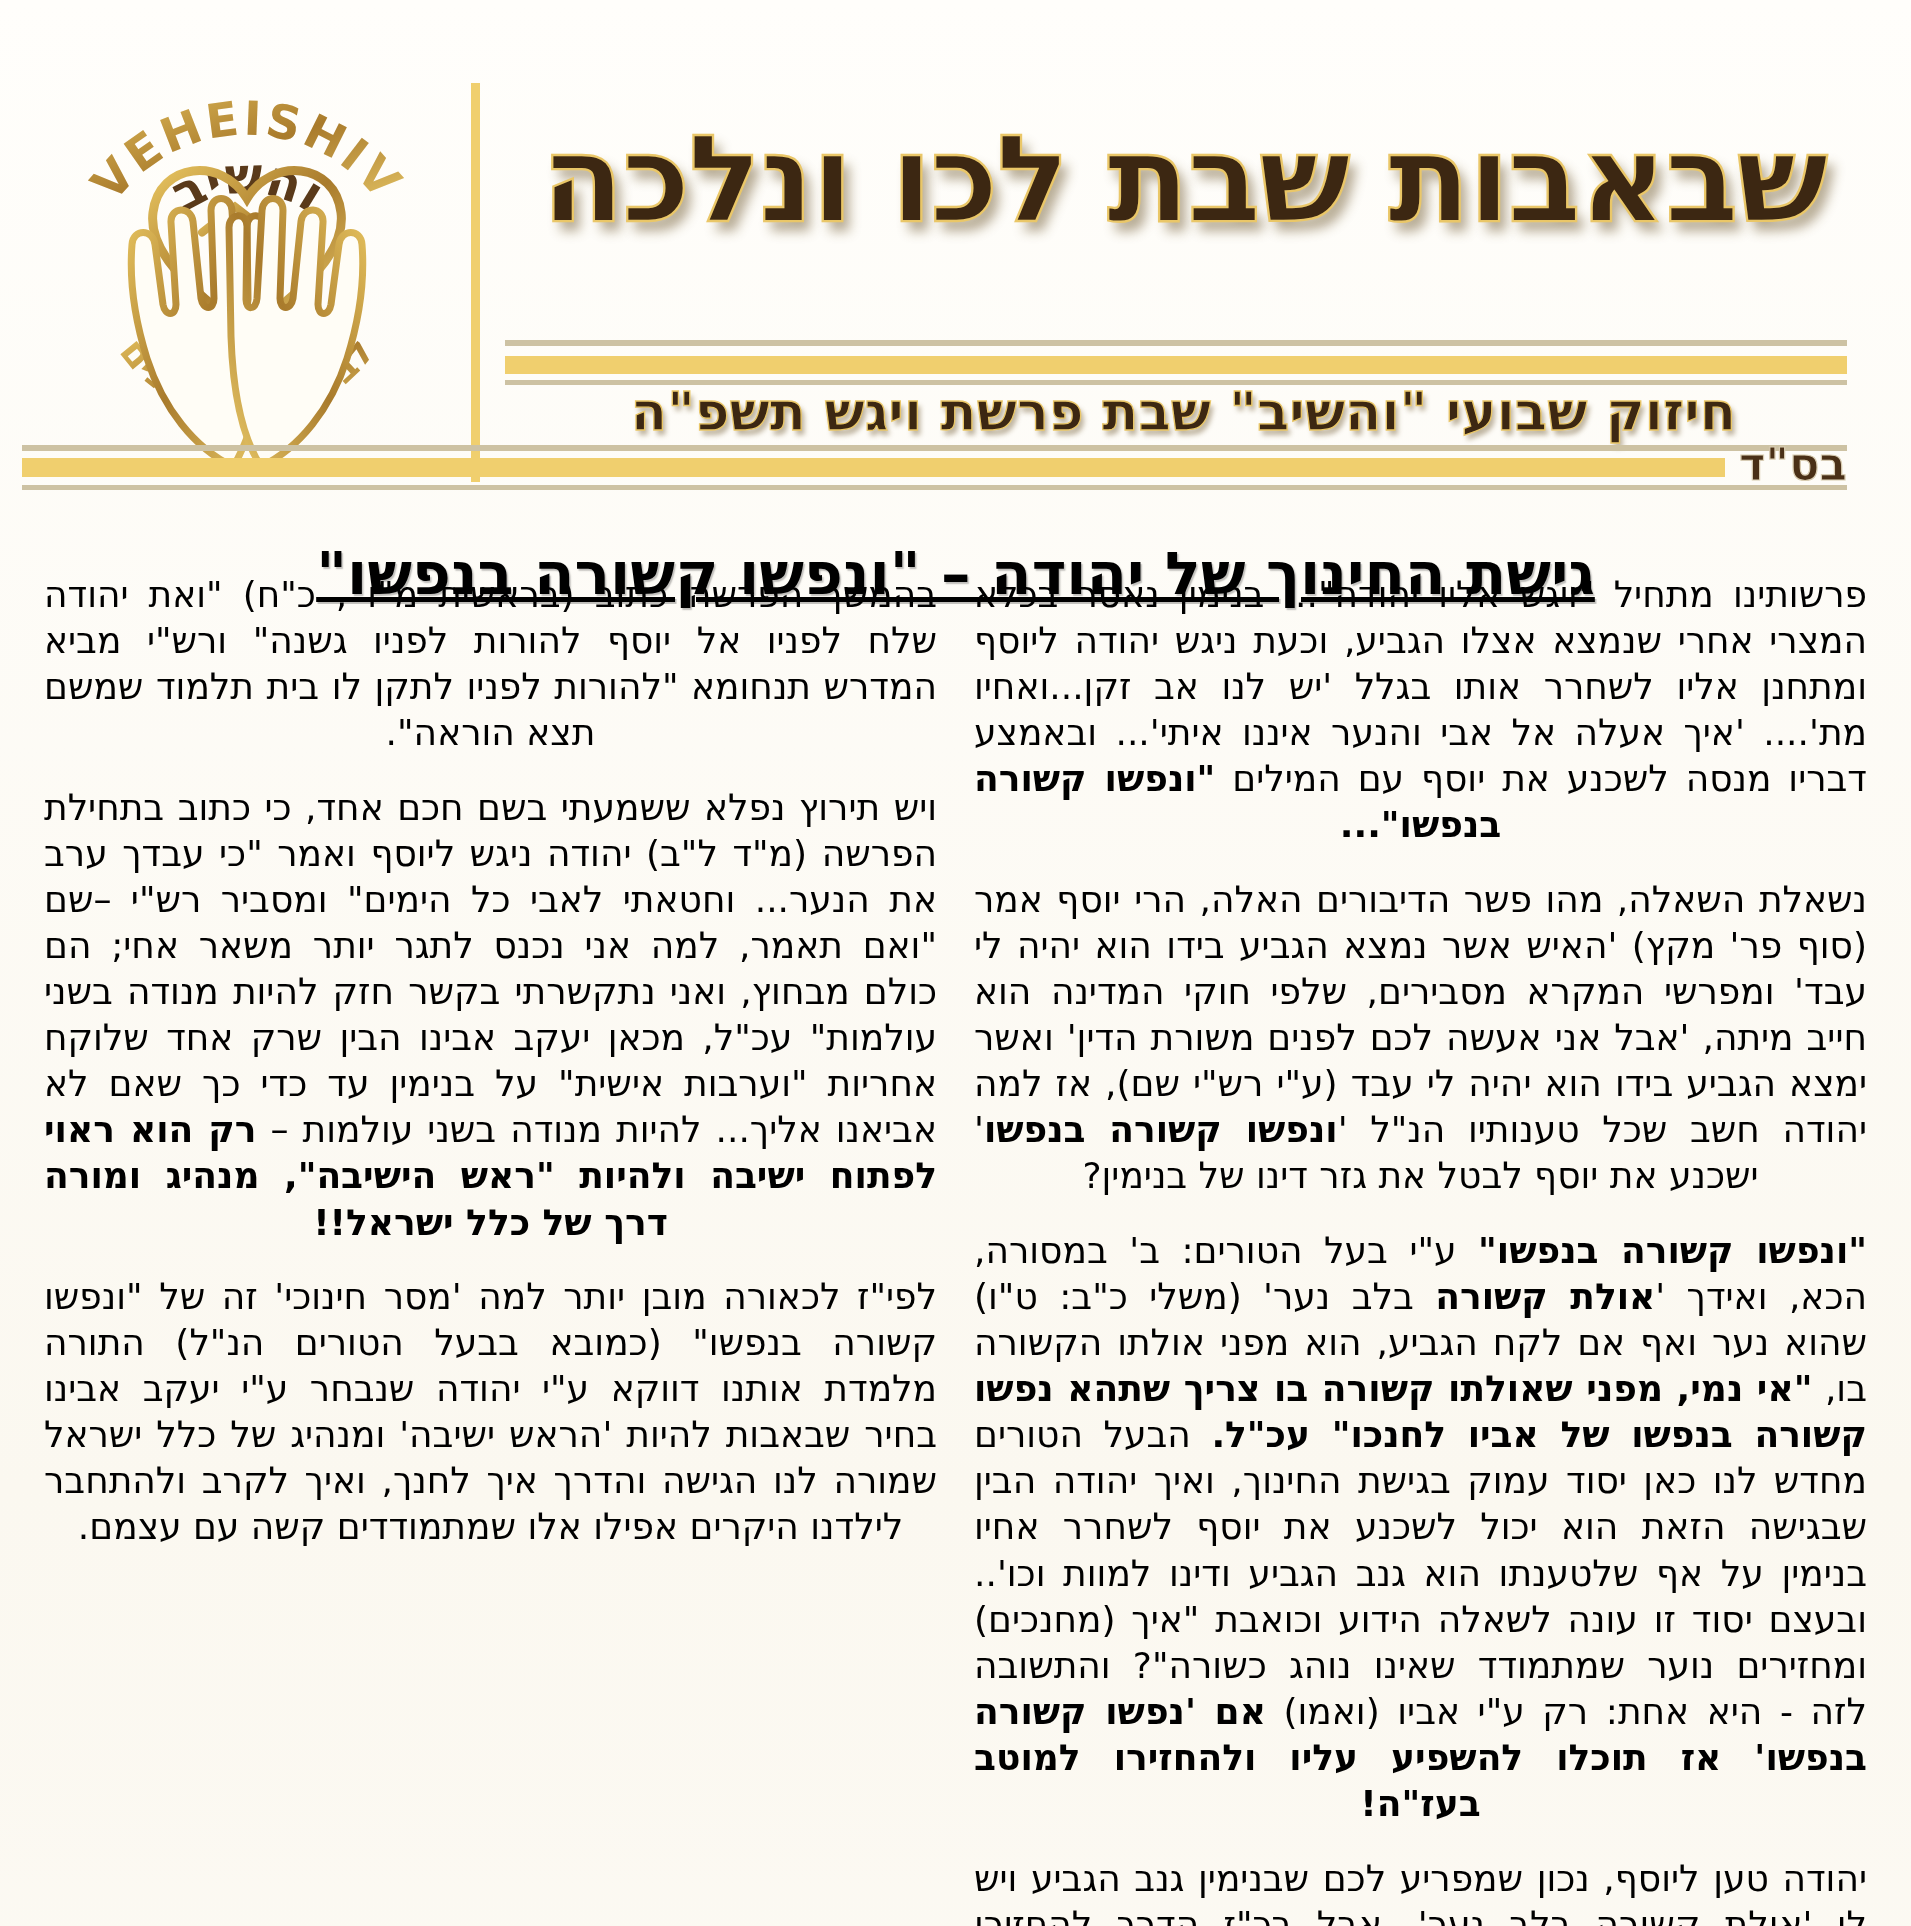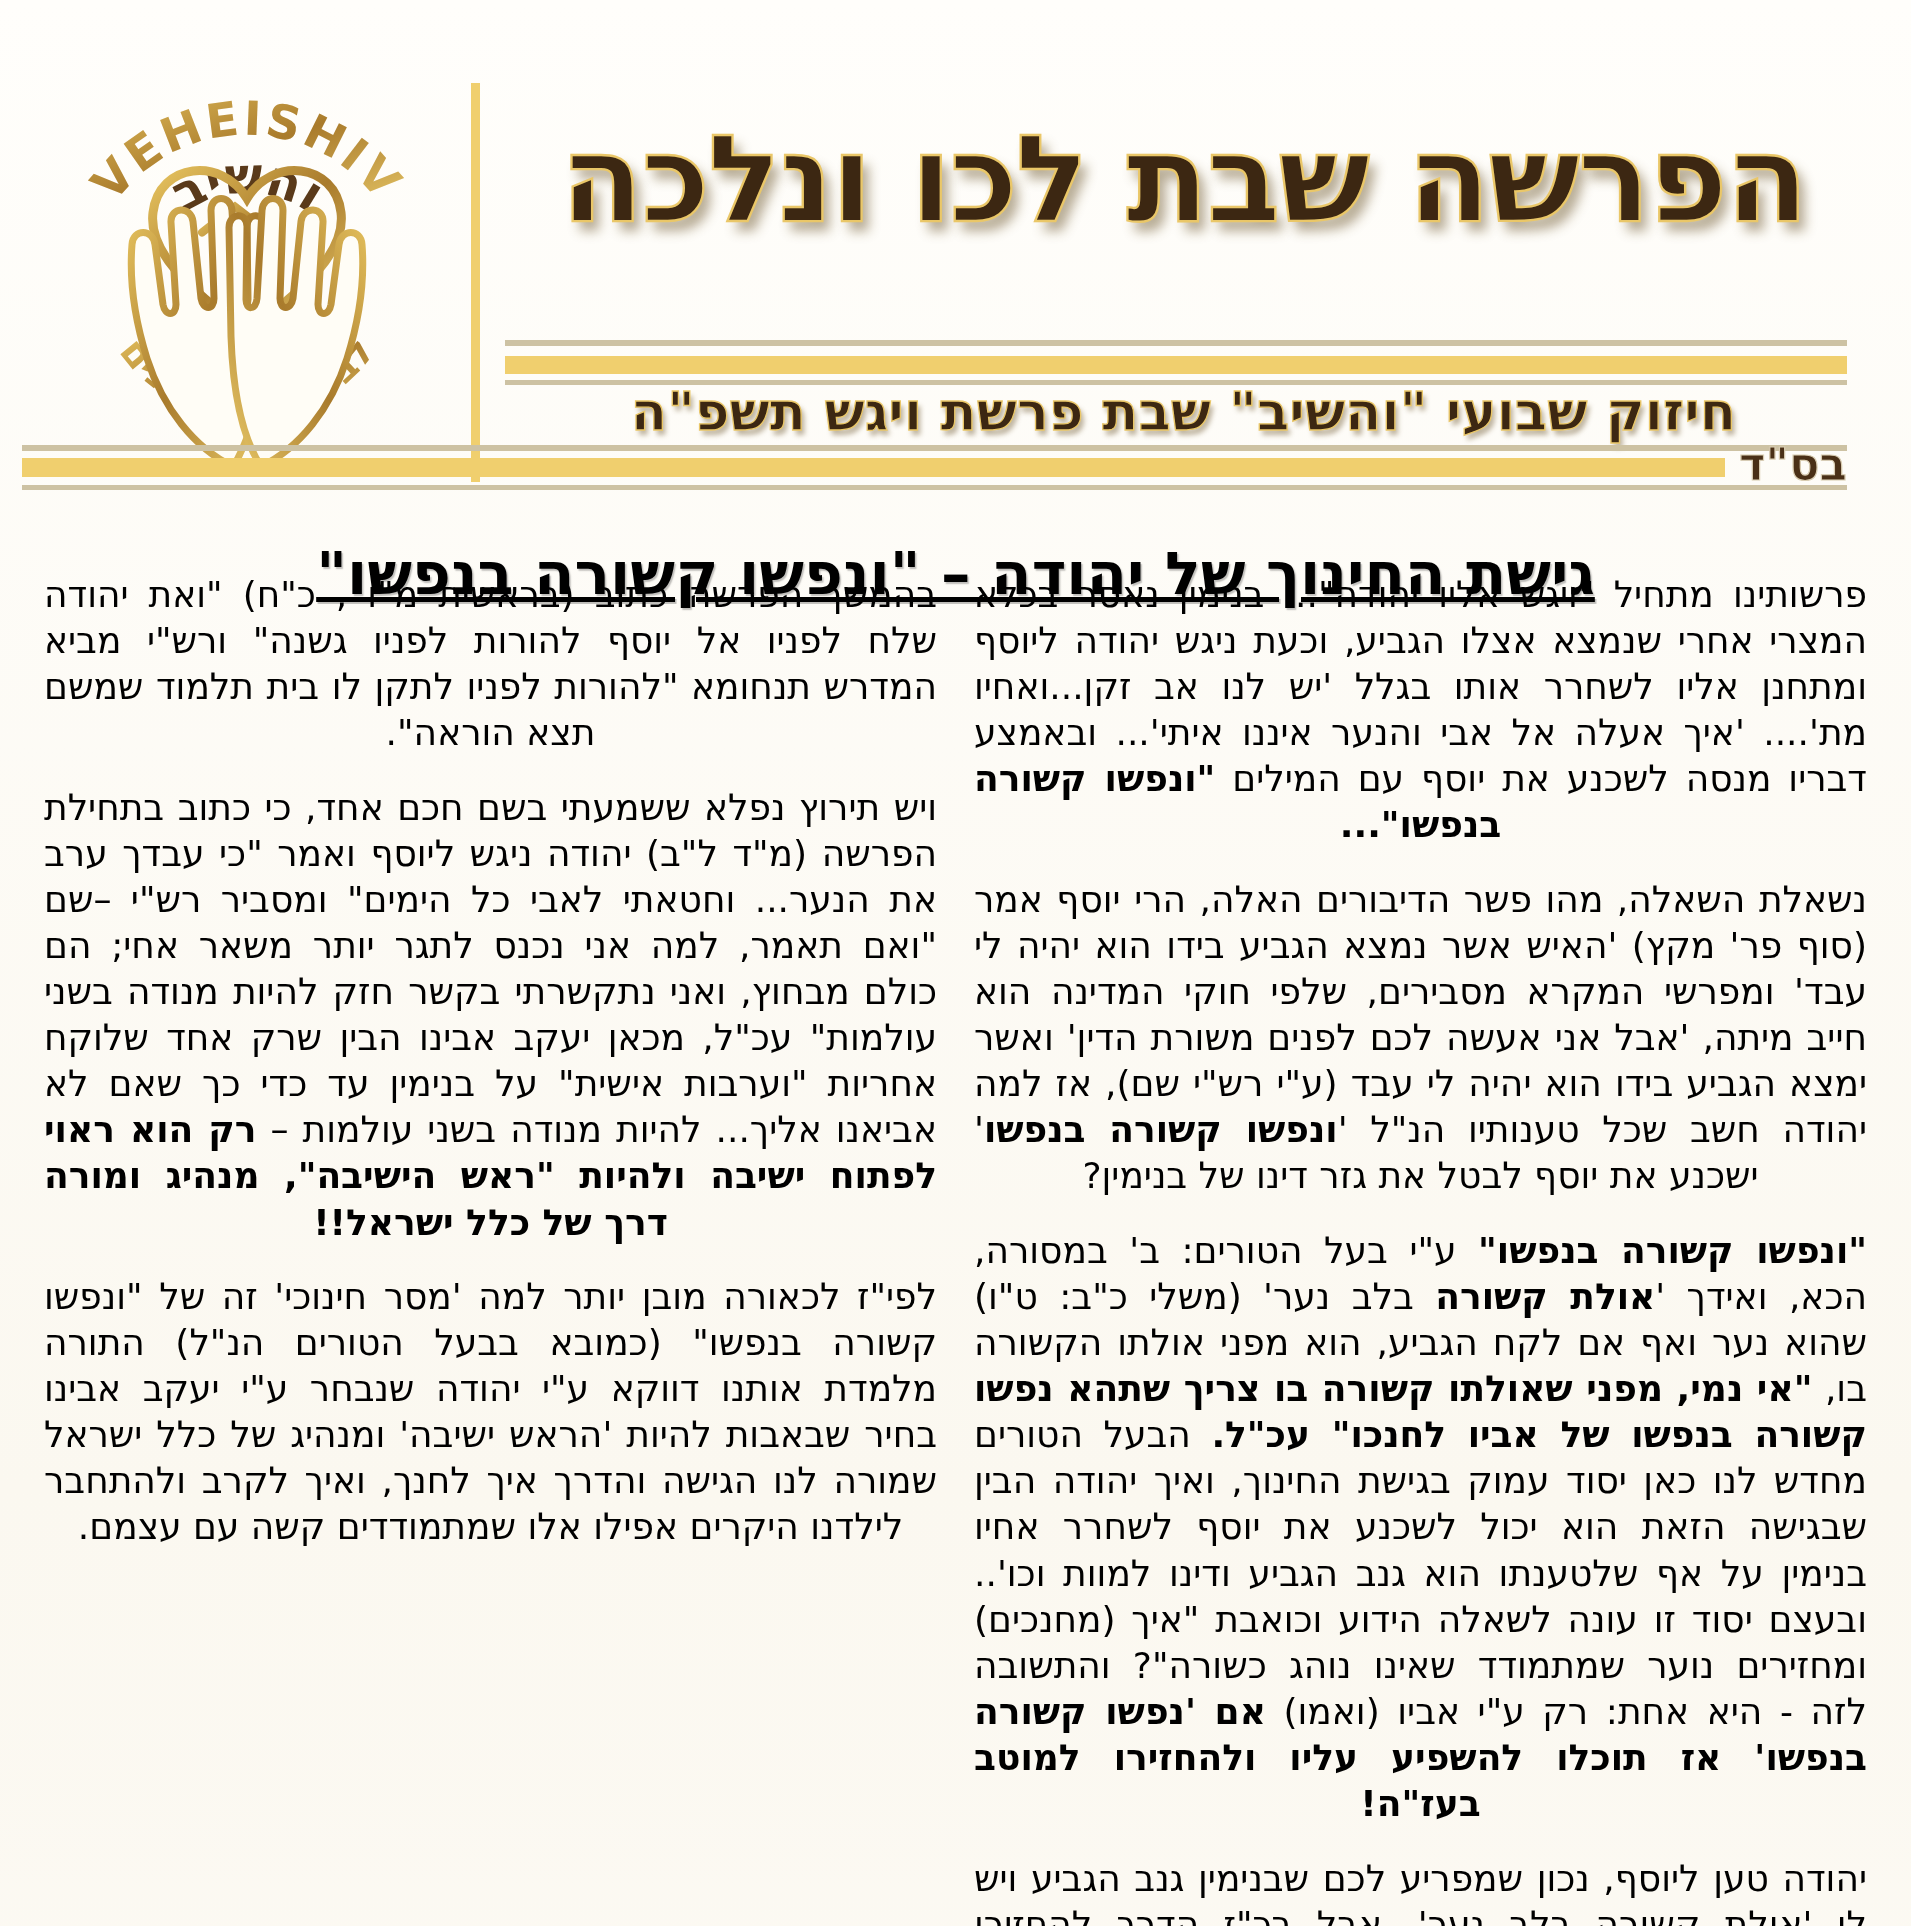--- a/index.html
+++ b/index.html
@@ -97,21 +97,21 @@
         <path d="M196 430 C158 412 126 372 110 322 C98 284 92 246 95 208 C96 192 116 192 118 208 L126 268 C128 280 139 280 139 268 L134 186 C133 170 154 169 156 185 L164 262 C166 274 177 274 177 262 L174 174 C174 158 194 158 195 174 L200 262 C201 274 211 274 211 263 L210 190 C210 175 228 176 228 191 L226 300 C224 362 214 402 196 430 Z" fill="#fffdf6" stroke="url(#goldg)" stroke-width="7" stroke-linejoin="round"></path>
       </g>
       <g transform="translate(420,0) scale(-1,1)">
         <path d="M196 430 C158 412 126 372 110 322 C98 284 92 246 95 208 C96 192 116 192 118 208 L126 268 C128 280 139 280 139 268 L134 186 C133 170 154 169 156 185 L164 262 C166 274 177 274 177 262 L174 174 C174 158 194 158 195 174 L200 262 C201 274 211 274 211 263 L210 190 C210 175 228 176 228 191 L226 300 C224 362 214 402 196 430 Z" fill="#fffdf6" stroke="url(#goldg)" stroke-width="7" stroke-linejoin="round"></path>
       </g>
     </svg>
   </div>
 
   <div class="vbar"></div>
 
-  <div class="main-title">הפרשה שבת לכו ונלכה</div>
+  <div class="main-title">שבאבות שבת לכו ונלכה</div>
 
   <div class="sep-a">
     <div class="line-tan"></div>
     <div class="line-gold"></div>
     <div class="line-tan"></div>
   </div>
 
   <div class="subtitle">חיזוק שבועי "והשיב" שבת פרשת ויגש תשפ"ה</div>
 
   <div class="sep-b">

